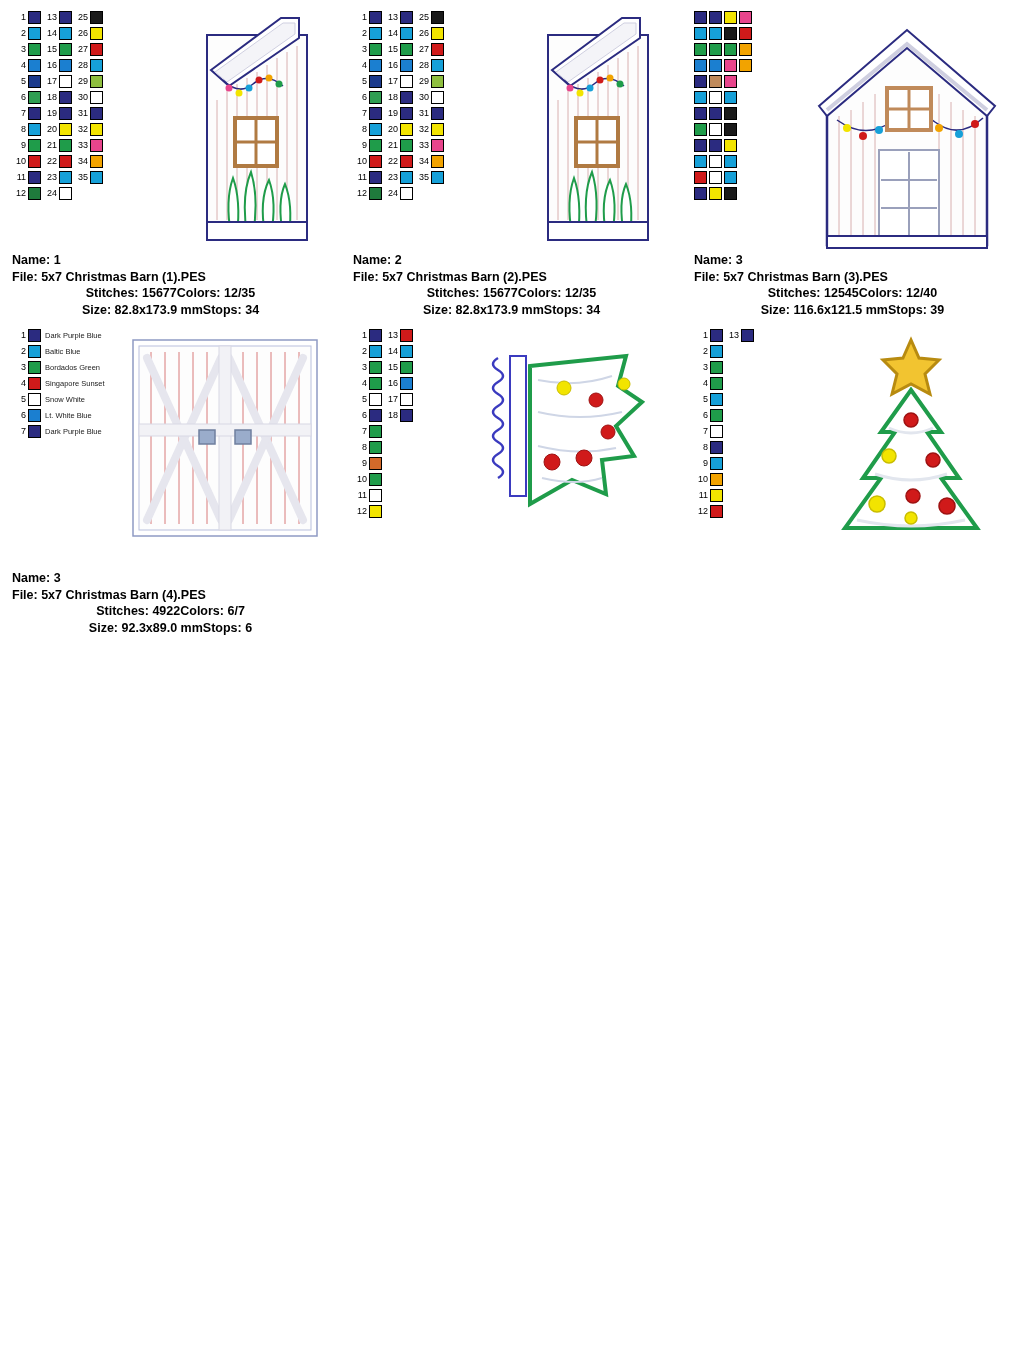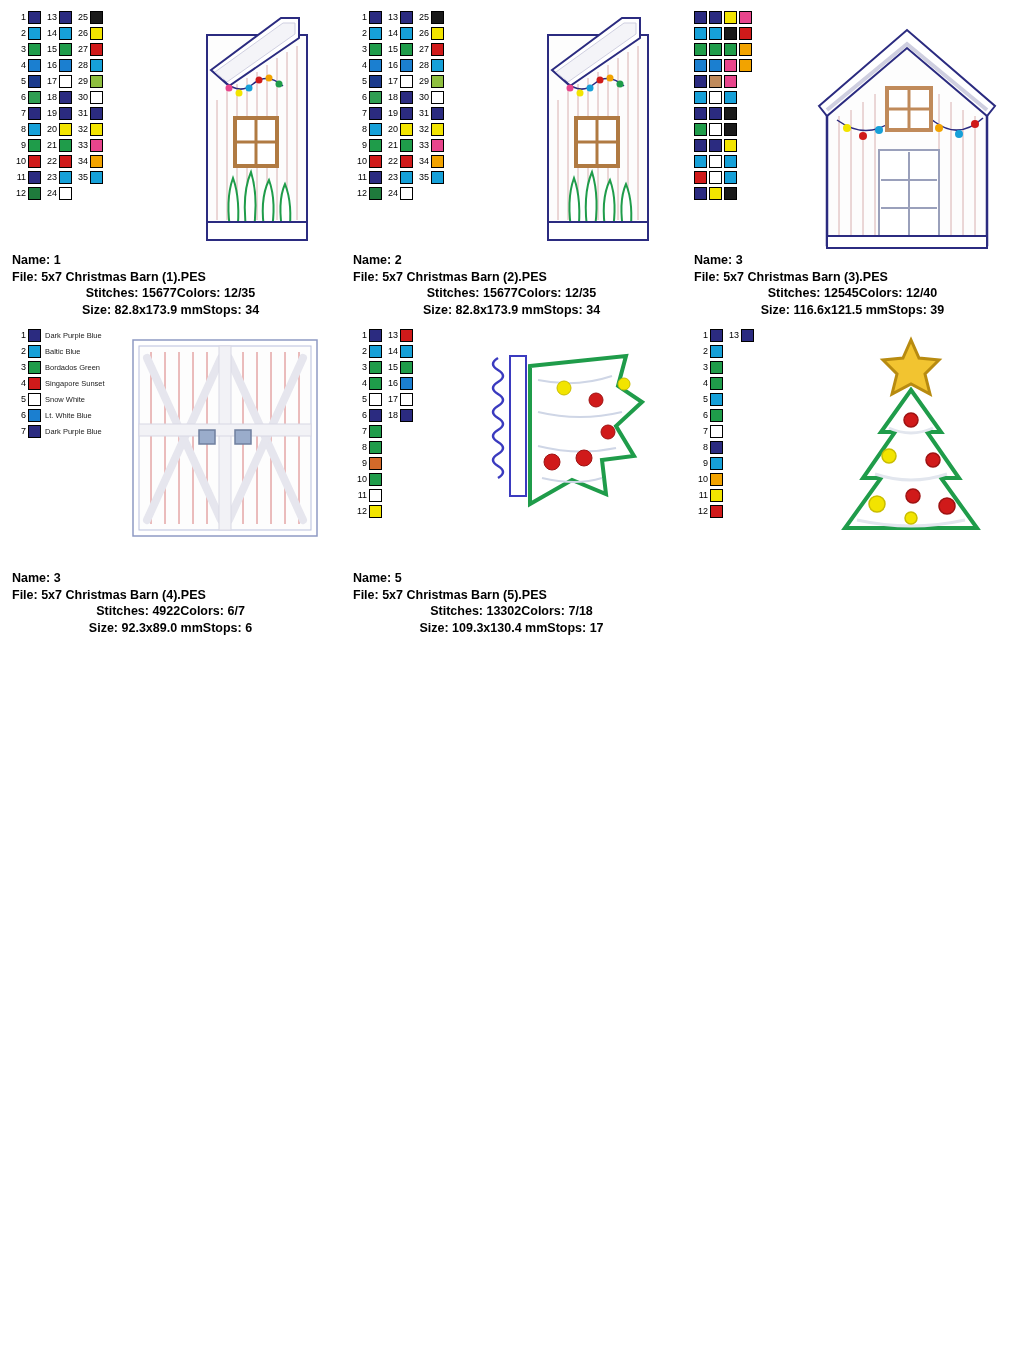--- a/index.html
+++ b/index.html
@@ -894,32 +894,20 @@
             </g>
             <circle cx="88" cy="60" r="7" fill="#f2e400" stroke="#c9bd00" stroke-width="1"></circle>
             <circle cx="120" cy="72" r="7" fill="#d01a1a" stroke="#9e1212" stroke-width="1"></circle>
             <circle cx="148" cy="56" r="6" fill="#f2e400" stroke="#c9bd00" stroke-width="1"></circle>
             <circle cx="132" cy="104" r="7" fill="#d01a1a" stroke="#9e1212" stroke-width="1"></circle>
             <circle cx="76" cy="134" r="8" fill="#d01a1a" stroke="#9e1212" stroke-width="1"></circle>
             <circle cx="108" cy="130" r="8" fill="#d01a1a" stroke="#9e1212" stroke-width="1"></circle>
           </svg>
         </div>
       </div>
-      <div class="info">
-        <div class="full">Name: 5</div>
-        <div class="full">File: 5x7 Christmas Barn (5).PES</div>
-        <div class="line">
-            <span>Stitches: 13302</span>
-            <span>Colors: 7/18</span>
-          </div>
-        <div class="line">
-            <span>Size: 109.3x130.4 mm</span>
-            <span>Stops: 17</span>
-          </div>
-      </div>
     </div>
 
     <div class="cell">
       <div class="design-area">
         <div class="palette">
           <div class="pal-col">
             <div class="pal-row">
                 <span class="pal-num">1</span>
                 <span class="sw" style="background:#2b2b80"></span>
               </div>

